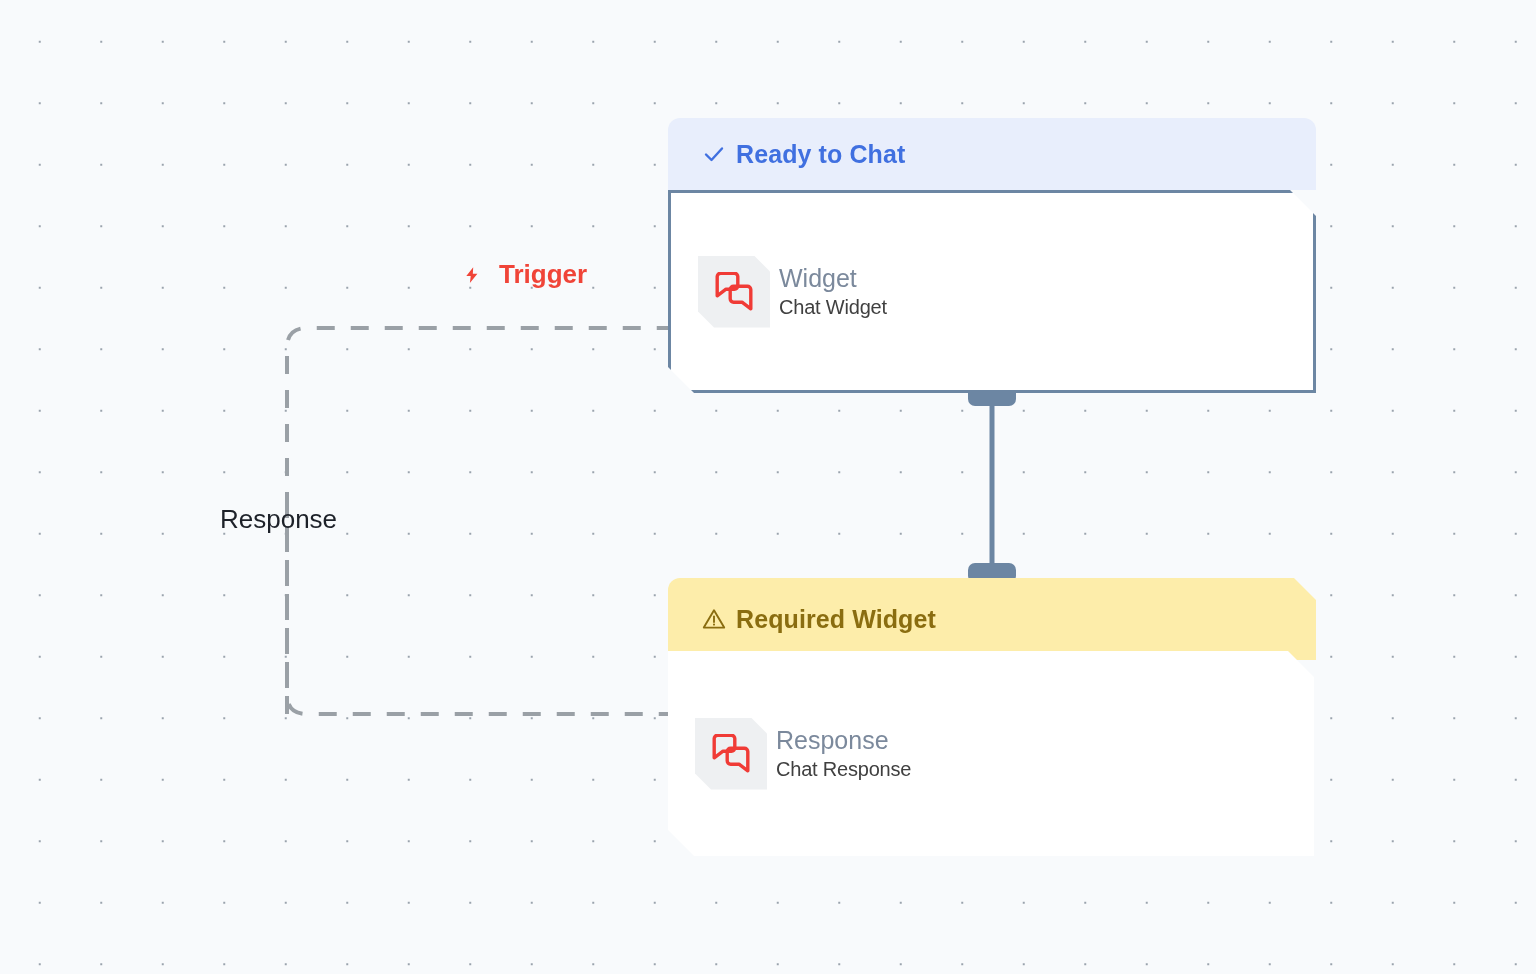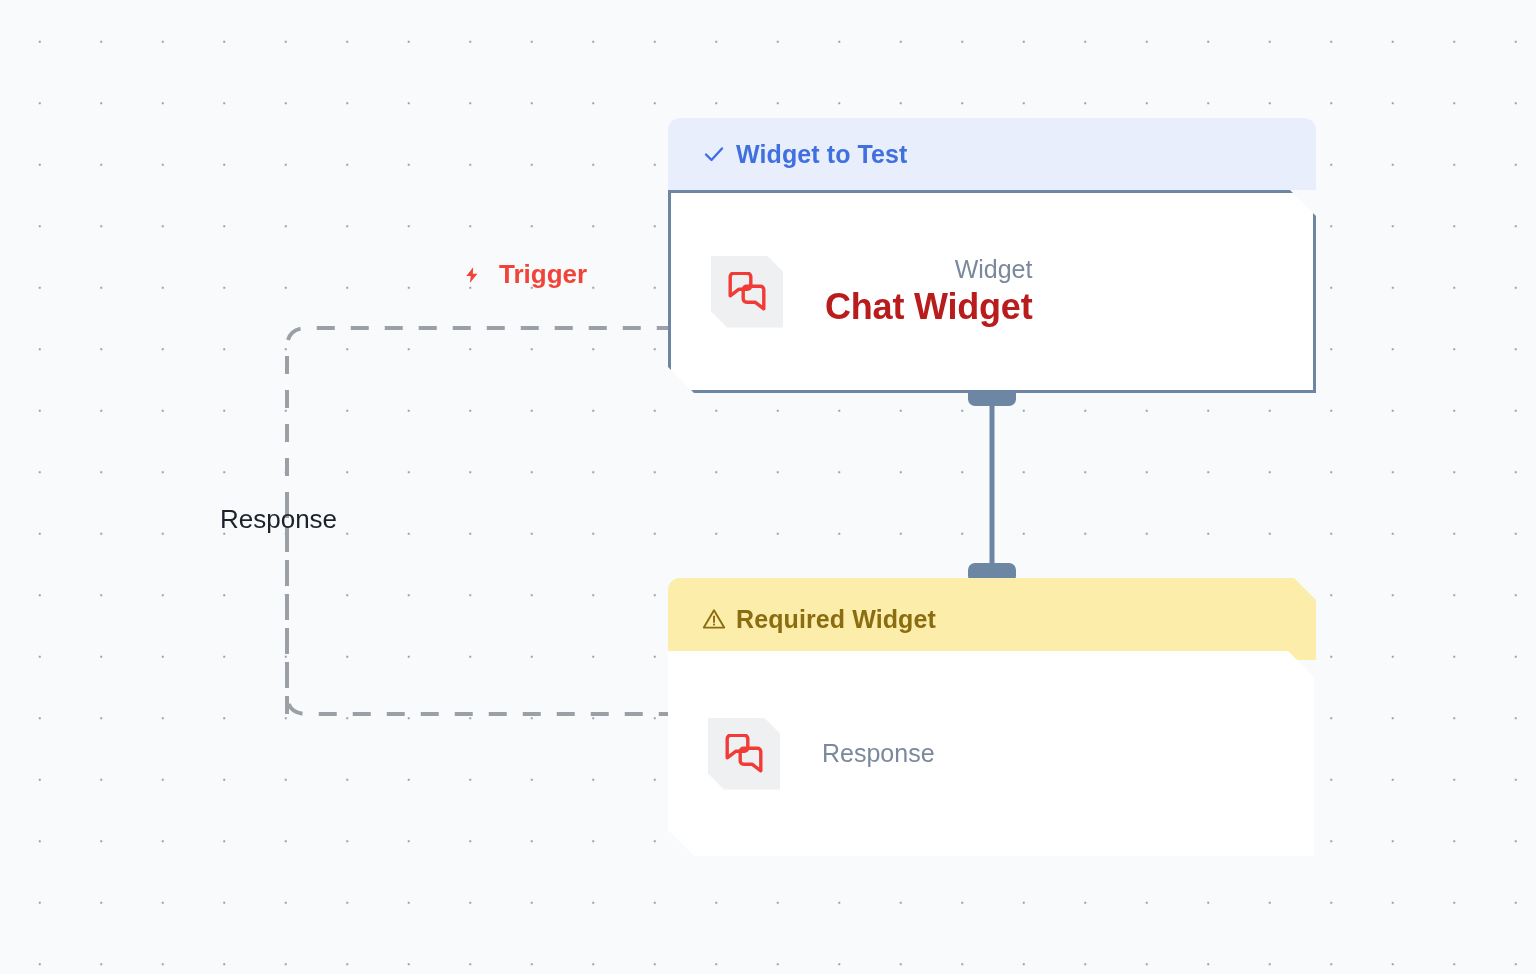--- a/index.html
+++ b/index.html
@@ -98,23 +98,22 @@
     height: 24px;
   }
 
   
   .node-body {
     position: absolute;
     box-sizing: border-box;
     background: #ffffff;
     display: flex;
     align-items: center;
-    padding-left: 40px;
-    gap: 42px;
-    text-align: right;
+    padding-left: 27px;
+    gap: 9px;
   }
 
   
   .app-tile {
     width: 72px;
     height: 72px;
     flex: 0 0 72px;
     background: #eef0f2;
     position: relative;
     display: flex;
@@ -129,23 +128,23 @@
     justify-content: center;
     gap: 2px;
   }
   .node-kind {
     font-size: 25px;
     font-weight: 400;
     color: #7b899c;
     line-height: 1.15;
   }
   .node-title {
-    font-size: 36px;
-    font-weight: 700;
-    color: #b91c1c;
+    font-size: 20px;
+    font-weight: 400;
+    color: #404040;
     line-height: 1.2;
     letter-spacing: -0.2px;
   }
 
   
   #node-widget { left: 668px; top: 118px; width: 648px; height: 275px; }
   #node-widget .node-header {
     width: 648px;
     height: 72px;
     background: #e8eefc;
@@ -222,21 +221,21 @@
   <div class="port" id="port-in"></div>
 
   <div class="node" id="node-widget">
 
     <div class="node-header">
       <span class="hdr-icon">
         <svg viewBox="0 0 24 24" width="24" height="24" xmlns="http://www.w3.org/2000/svg">
           <path d="M4 12.5 L9.5 18 L20 6.5" fill="none" stroke="#4070e0" stroke-width="2.4" stroke-linecap="round" stroke-linejoin="round"></path>
         </svg>
       </span>
-      <span>Widget to Test</span>
+      <span>Ready to Chat</span>
     </div>
 
     <div class="node-body">
       <div class="app-tile">
         <svg viewBox="0 0 44 40" width="44" height="40" xmlns="http://www.w3.org/2000/svg">
           <path d="M5.2 4.6 a3.4 3.4 0 0 1 3.4 -3.4 h13.8 a3.4 3.4 0 0 1 3.4 3.4 v9.2 a3.4 3.4 0 0 1 -3.4 3.4 h-8.4 l-8.8 6.6 Z" fill="none" stroke="#f03b36" stroke-width="3.4" stroke-linejoin="round"></path>
           <path d="M38.8 17.6 a3.4 3.4 0 0 0 -3.4 -3.4 h-13.8 a3.4 3.4 0 0 0 -3.4 3.4 v9.2 a3.4 3.4 0 0 0 3.4 3.4 h8.4 l8.8 6.6 Z" fill="none" stroke="#f03b36" stroke-width="3.4" stroke-linejoin="round"></path>
         </svg>
       </div>
       <div class="node-text">
@@ -261,17 +260,18 @@
 
     <div class="node-body">
       <div class="app-tile">
         <svg viewBox="0 0 44 40" width="44" height="40" xmlns="http://www.w3.org/2000/svg">
           <path d="M5.2 4.6 a3.4 3.4 0 0 1 3.4 -3.4 h13.8 a3.4 3.4 0 0 1 3.4 3.4 v9.2 a3.4 3.4 0 0 1 -3.4 3.4 h-8.4 l-8.8 6.6 Z" fill="none" stroke="#f03b36" stroke-width="3.4" stroke-linejoin="round"></path>
           <path d="M38.8 17.6 a3.4 3.4 0 0 0 -3.4 -3.4 h-13.8 a3.4 3.4 0 0 0 -3.4 3.4 v9.2 a3.4 3.4 0 0 0 3.4 3.4 h8.4 l8.8 6.6 Z" fill="none" stroke="#f03b36" stroke-width="3.4" stroke-linejoin="round"></path>
         </svg>
       </div>
       <div class="node-text">
         <div class="node-kind">Response</div>
+        <div class="node-title">Chat Response</div>
       </div>
     </div>
   </div>
 
 </div>
 
 </body></html>

